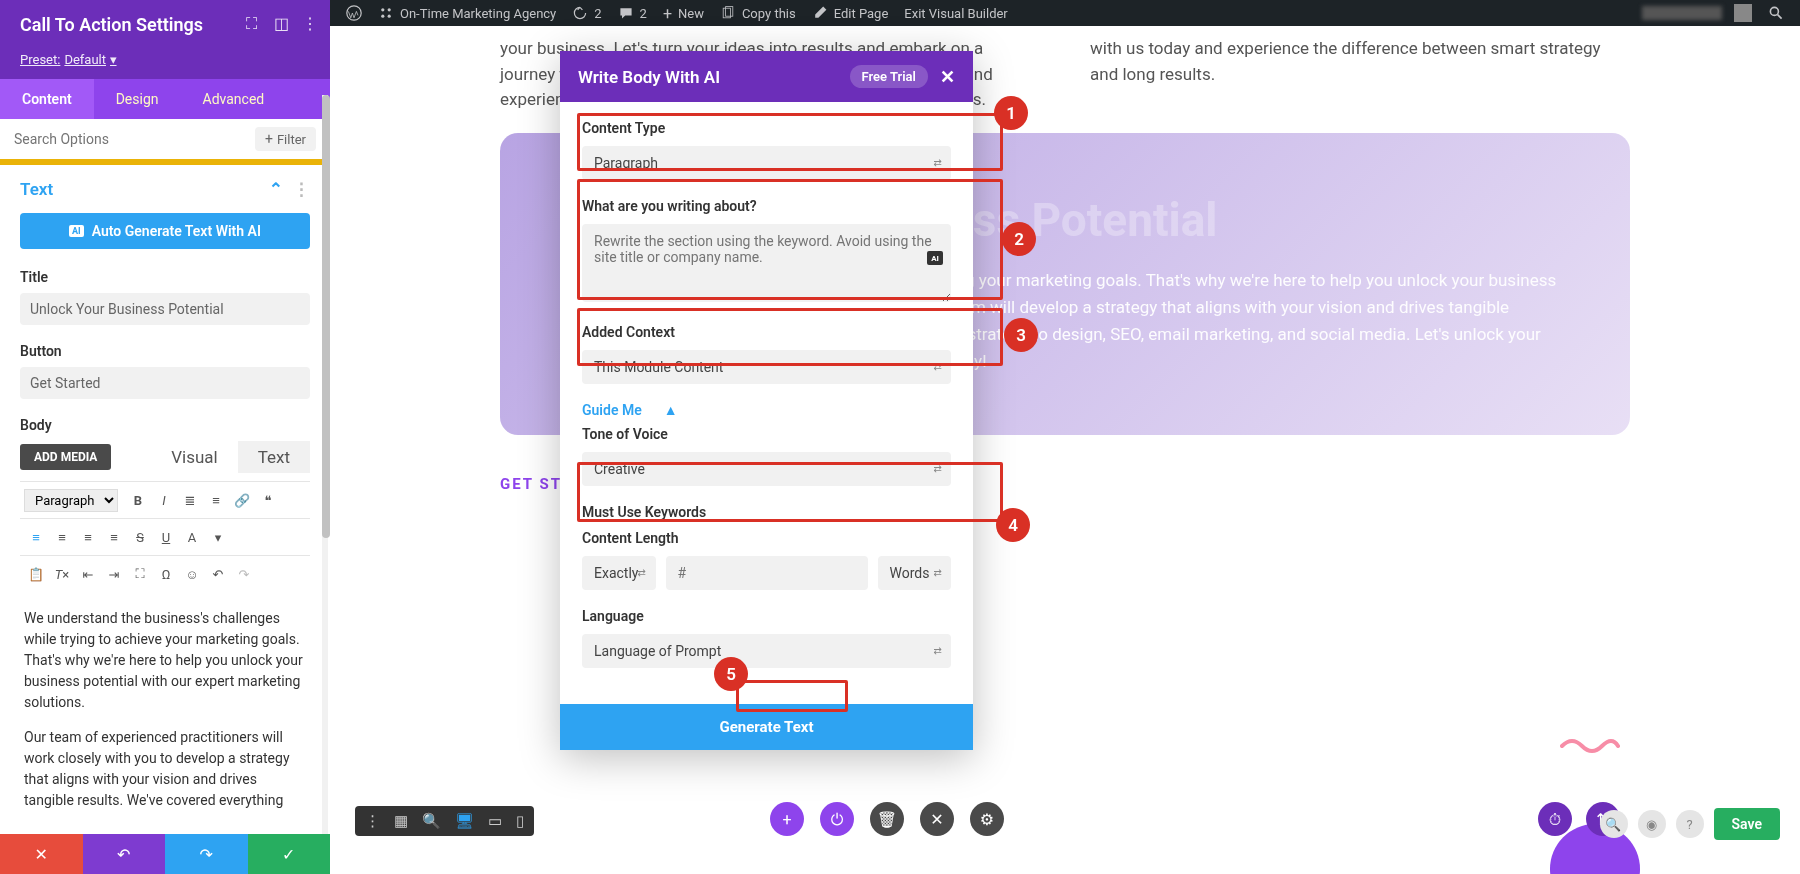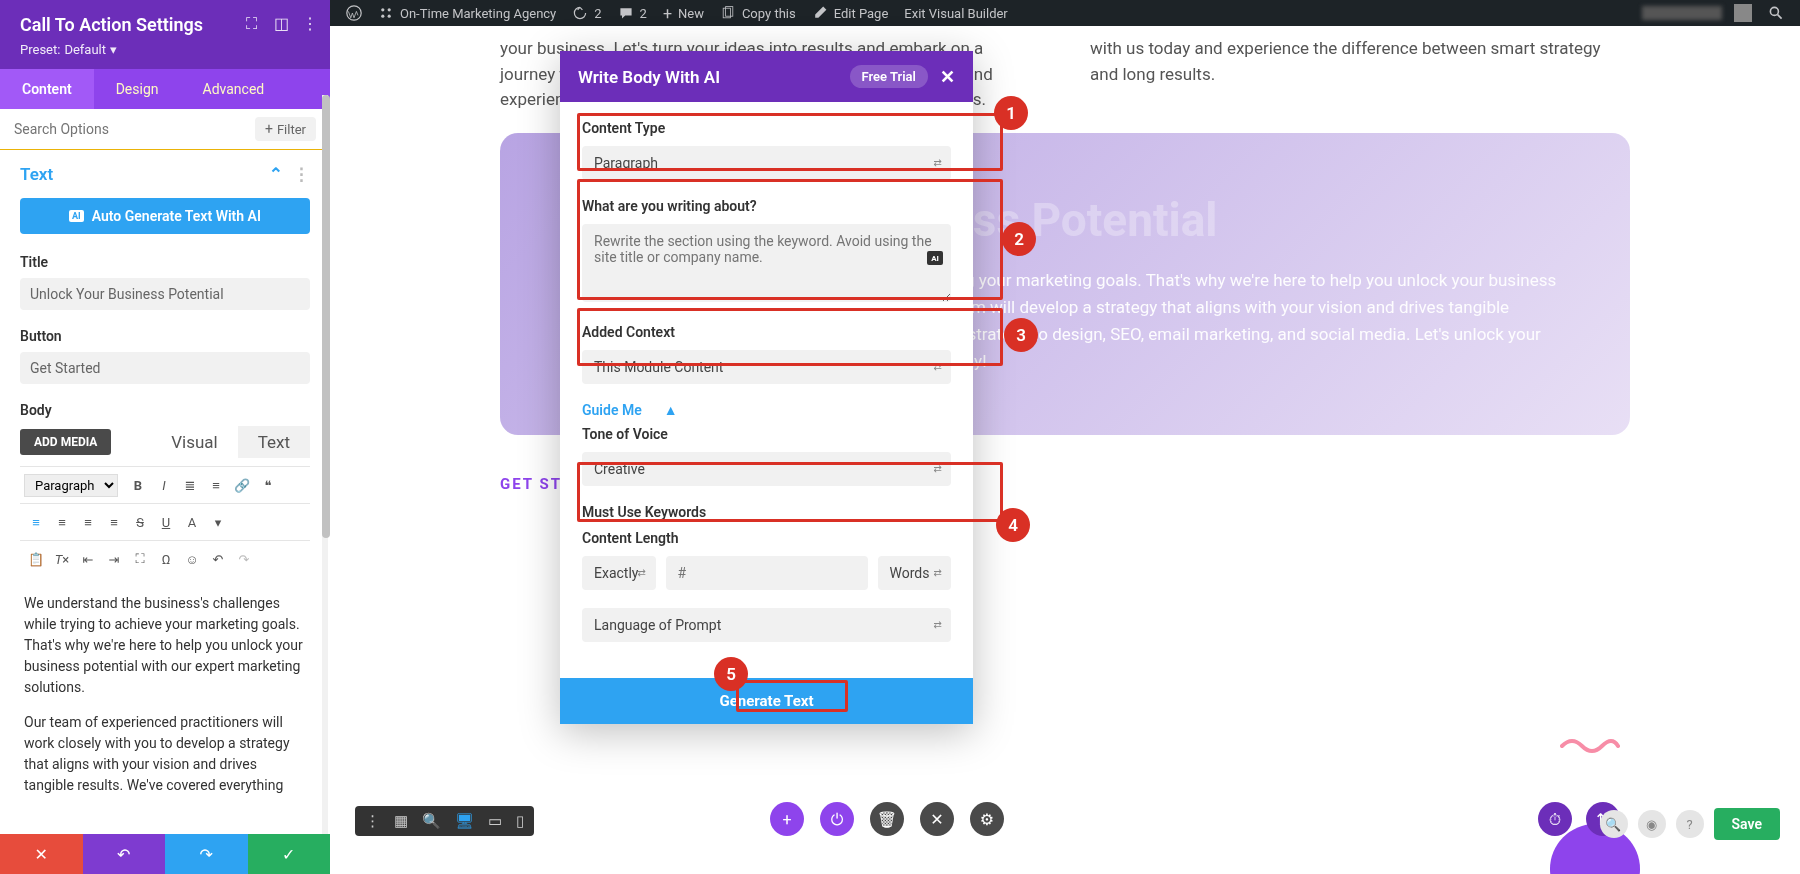--- a/index.html
+++ b/index.html
@@ -8,27 +8,27 @@
 
 .admin-bar { position: absolute; top: 0; left: 330px; right: 0; height: 26px; background: #1d2327; color: #c3c4c7; display: flex; align-items: center; padding: 0 8px; font-size: 13px; z-index: 100; }
 .admin-bar .ab-item { display: flex; align-items: center; gap: 6px; padding: 0 8px; cursor: pointer; color: #c3c4c7; }
 .admin-bar .ab-right { margin-left: auto; display: flex; align-items: center; }
 .admin-bar svg { width: 16px; height: 16px; fill: #c3c4c7; }
 
 
 .sidebar { position: absolute; left: 0; top: 0; width: 330px; height: 100%; background: #fff; display: flex; flex-direction: column; z-index: 50; }
 .sidebar-header { background: #6c2eb9; color: #fff; padding: 14px 20px 12px; }
 .sidebar-header h2 { font-size: 18px; font-weight: 600; }
-.sidebar-header .preset { font-size: 13px; margin-top: 7px; opacity: .9; display: flex; align-items: center; gap: 4px; }
+.sidebar-header .preset { font-size: 13px; margin-top: 17px; opacity: .9; display: flex; align-items: center; gap: 4px; text-decoration: underline; }
 .sidebar-header .top-icons { position: absolute; right: 12px; top: 14px; display: flex; gap: 12px; }
 .sidebar-header .top-icons span { width: 16px; height: 16px; cursor: pointer; opacity: .85; }
 .sidebar-tabs { display: flex; background: #8e44ec; }
 .sidebar-tabs .tab { flex: 0 0 auto; padding: 12px 22px; color: #fef9c3; font-size: 14px; cursor: pointer; }
 .sidebar-tabs .tab.active { background: #a259f7; color: #fff; font-weight: 600; }
-.sidebar-search { display: flex; align-items: center; padding: 8px 14px; border-bottom: 1px solid #eab308; }
+.sidebar-search { display: flex; align-items: center; padding: 8px 14px; border-bottom: 6px solid #eab308; }
 .sidebar-search input { flex: 1; border: none; outline: none; font-size: 14px; color: #888; }
 .sidebar-search .filter-btn { background: #f1f1f1; border-radius: 4px; padding: 4px 10px; font-size: 13px; color: #666; display: flex; align-items: center; gap: 4px; cursor: pointer; }
 
 .sidebar-body { flex: 1; overflow-y: auto; padding: 14px 20px 0; }
 .section-head { display: flex; align-items: center; justify-content: space-between; color: #2ea3f2; font-size: 17px; font-weight: 600; margin-bottom: 14px; }
 .section-head .icons { display: flex; gap: 10px; color: #bbb; }
 .ai-btn { width: 100%; background: #2ea3f2; color: #fff; border: none; border-radius: 4px; padding: 10px; font-size: 14px; font-weight: 600; display: flex; align-items: center; justify-content: center; gap: 8px; cursor: pointer; margin-bottom: 20px; }
 .ai-btn .badge { background: #fff; color: #2ea3f2; font-size: 9px; font-weight: 700; padding: 1px 3px; border-radius: 2px; }
 .field-label { font-size: 14px; font-weight: 600; color: #333; margin-bottom: 8px; }
 .text-input { width: 100%; background: #f1f1f1; border: none; border-radius: 4px; padding: 8px 10px; font-size: 14px; color: #666; margin-bottom: 18px; }
@@ -314,20 +314,21 @@
 
     <div class="mlabel">Must Use Keywords</div>
 
     <div class="mlabel">Content Length</div>
     <div class="length-row">
       <div class="mselect">Exactly</div>
       <input class="num" placeholder="#" style="">
       <div class="mselect">Words</div>
     </div>
 
+    <div class="mlabel">Language</div>
     <div class="mselect">Language of Prompt</div>
   </div>
   <button class="generate-btn">Generate Text</button>
 </div>
 
 <div class="red-box" style="left:577px; top:113px; width:426px; height:58px"></div>
 <div class="num-badge" style="left:994px; top:96px">1</div>
 
 <div class="red-box" style="left:577px; top:179px; width:426px; height:121px"></div>
 <div class="num-badge" style="left:1002px; top:222px">2</div>

